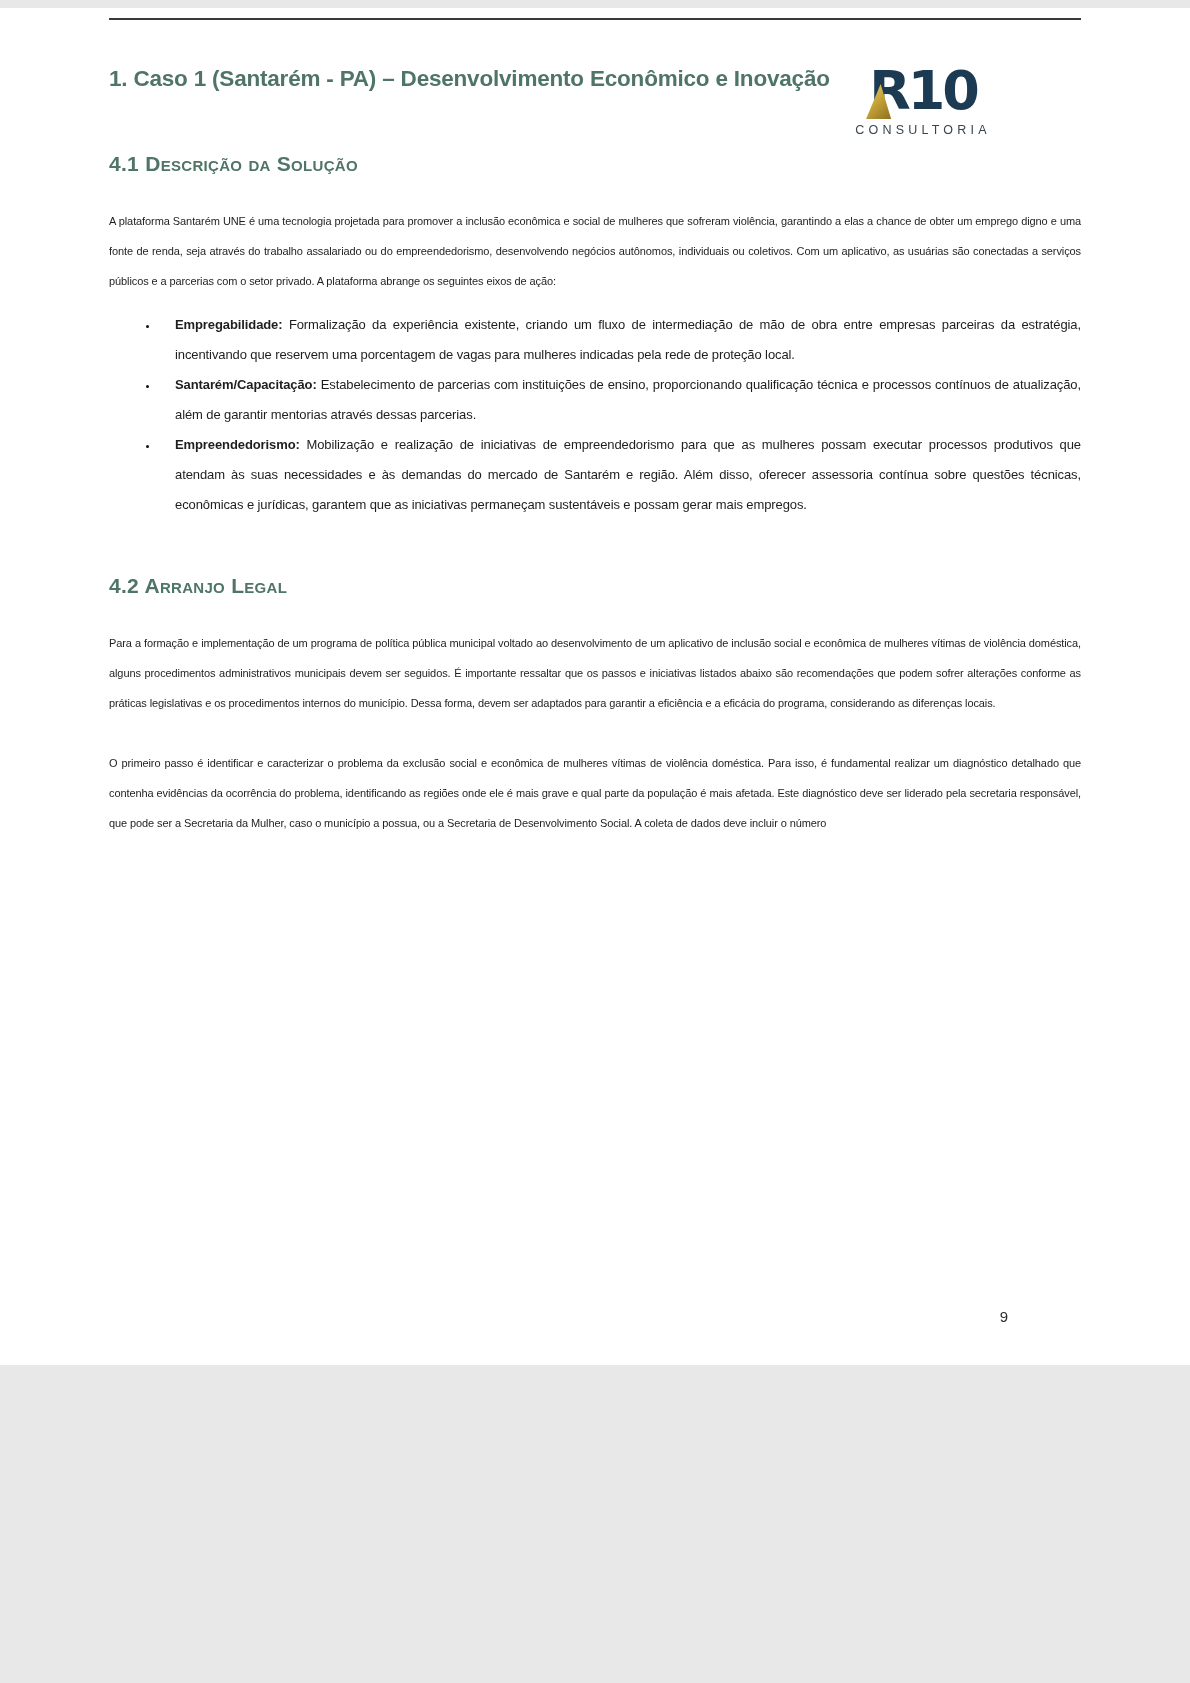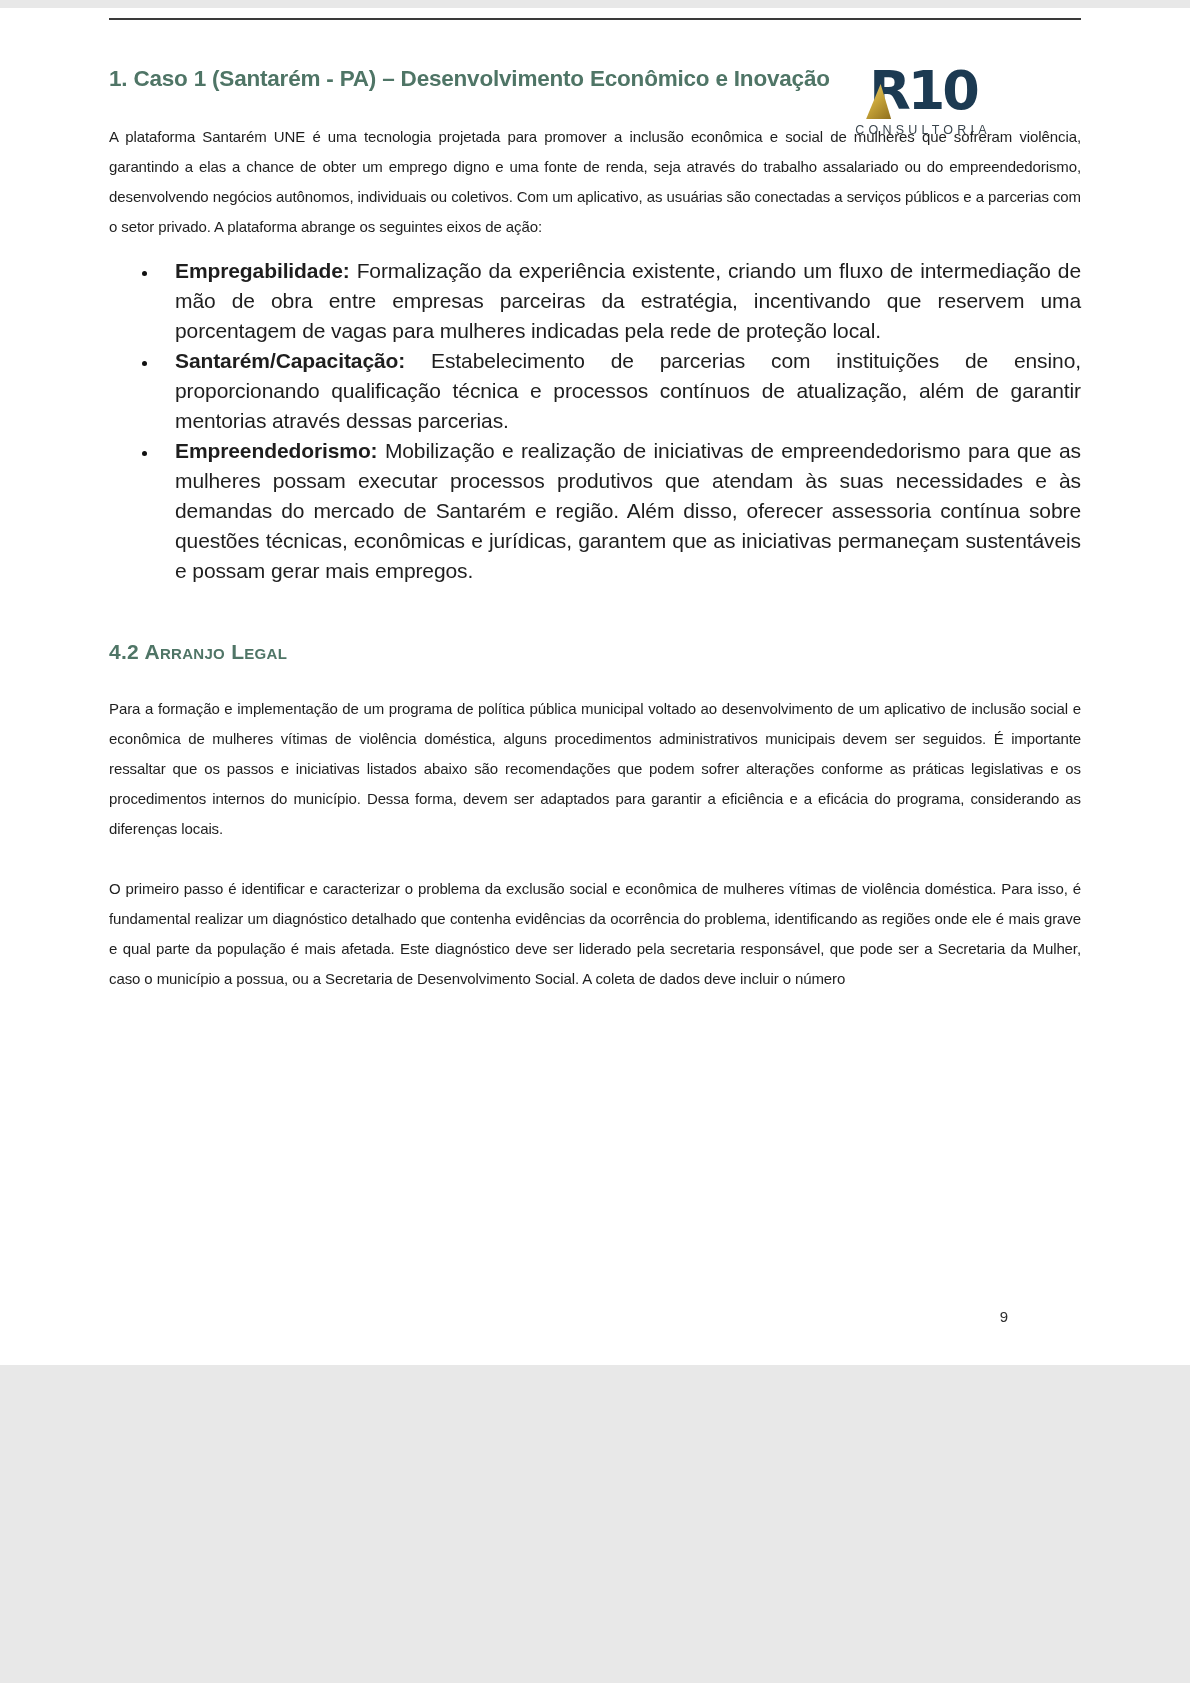--- a/index.html
+++ b/index.html
@@ -39,26 +39,26 @@
     letter-spacing:-0.2px;
   }
   h3.sc-heading {
     font-variant:small-caps; font-size:21px; font-weight:700;
     margin:60px 0 0; letter-spacing:0.3px;
   }
   h3.sc-heading.second { margin-top:54px; }
 
   
   p.body-par {
-    font-size:15px; line-height:30px; text-align:justify;
+    font-size:11px; line-height:30px; text-align:justify;
     margin:30px 0 0; letter-spacing:-0.1px; color:#1e1e1e;
   }
   ul.eixos { margin:14px 0 0; padding-left:50px; }
   ul.eixos li {
-    padding-left:16px; font-size:21px; line-height:30px;
+    padding-left:16px; font-size:13px; line-height:30px;
     text-align:justify; letter-spacing:-0.1px; color:#1e1e1e;
   }
   ul.eixos li::marker { font-size:0.85em; color:#111; }
   .bullet-lead { font-weight:700; }
 
   .page-number {
     position:absolute; right:182px; bottom:40px;
     font-size:15px; color:#2e2e2e;
   }
 </style>
@@ -72,20 +72,21 @@
       <span class="logo-triangle"></span>
       <span class="logo-text" style="color: rgb(28, 58, 82);">R10</span>
     </div>
     <div class="logo-sub">CONSULTORIA</div>
   </div>
 
   <hr class="title-rule">
 
   <h2 class="case-heading accent" style="color: rgb(79, 117, 102);">1. Caso 1 (Santarém - PA) – Desenvolvimento Econômico e Inovação</h2>
 
+  <h3 class="sc-heading accent" style="color: rgb(79, 117, 102);">4.1 Descrição da Solução</h3>
 
   <p class="body-par">A plataforma Santarém UNE é uma tecnologia projetada para promover a inclusão econômica e social de mulheres que sofreram violência, garantindo a elas a chance de obter um emprego digno e uma fonte de renda, seja através do trabalho assalariado ou do empreendedorismo, desenvolvendo negócios autônomos, individuais ou coletivos. Com um aplicativo, as usuárias são conectadas a serviços públicos e a parcerias com o setor privado. A plataforma abrange os seguintes eixos de ação:</p>
 
   <ul class="eixos">
     <li>
       <span class="bullet-lead">Empregabilidade:</span>
       <span>Formalização da experiência existente, criando um fluxo de intermediação de mão de obra entre empresas parceiras da estratégia, incentivando que reservem uma porcentagem de vagas para mulheres indicadas pela rede de proteção local.</span>
     </li>
     <li>
       <span class="bullet-lead">Santarém/Capacitação:</span>

